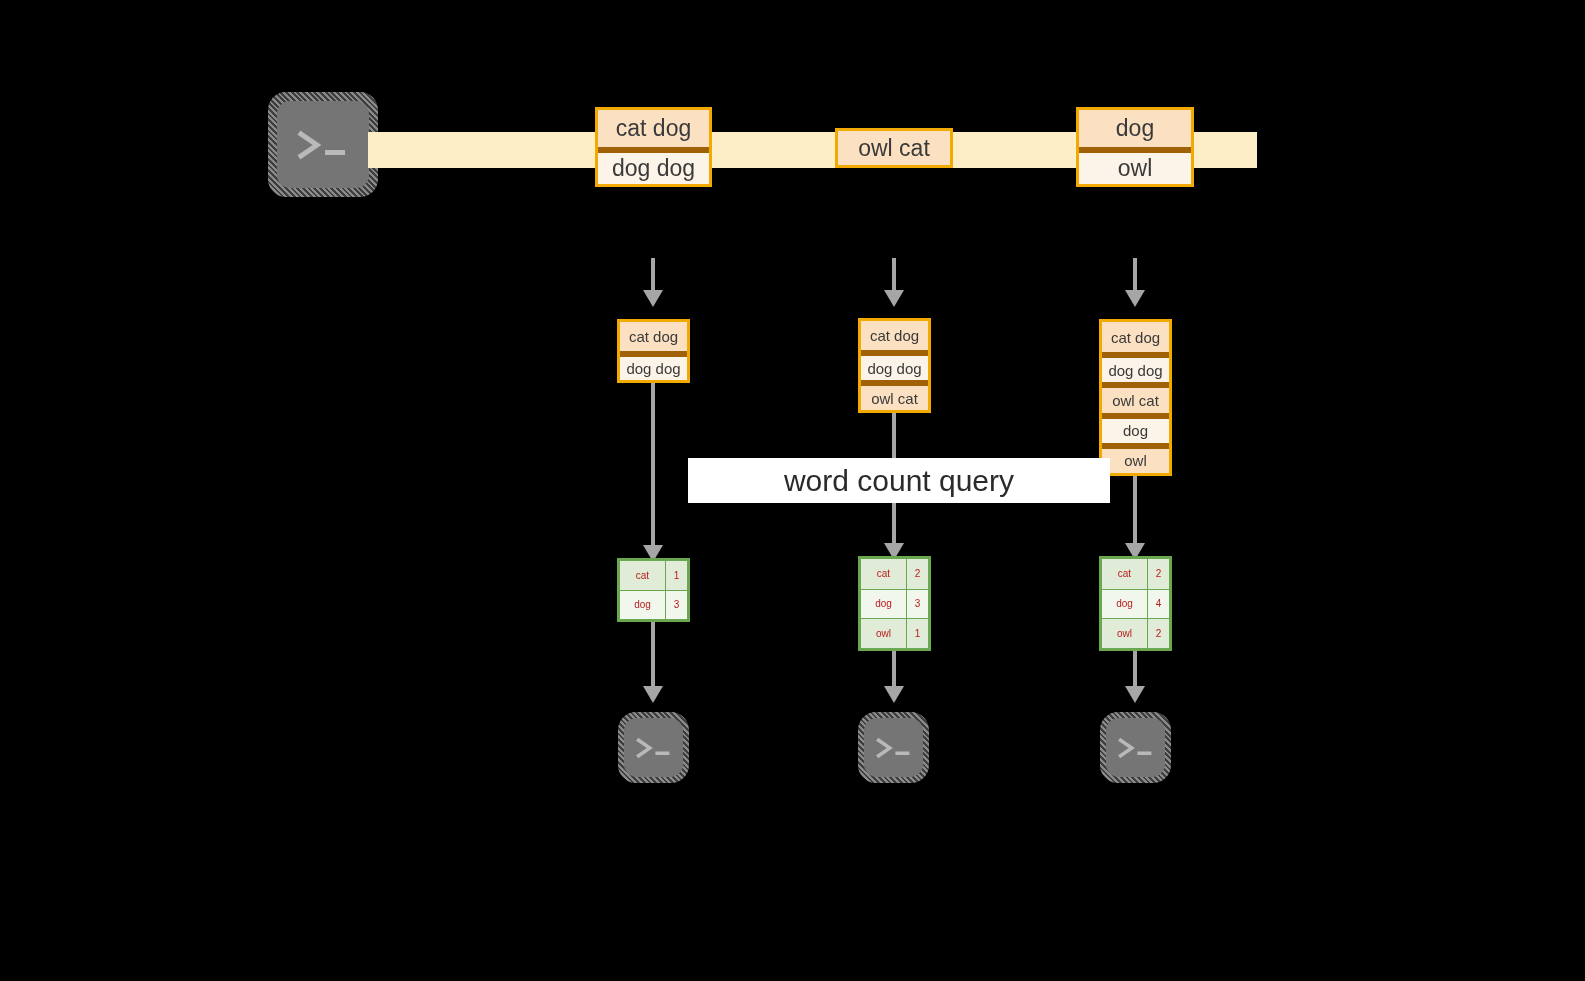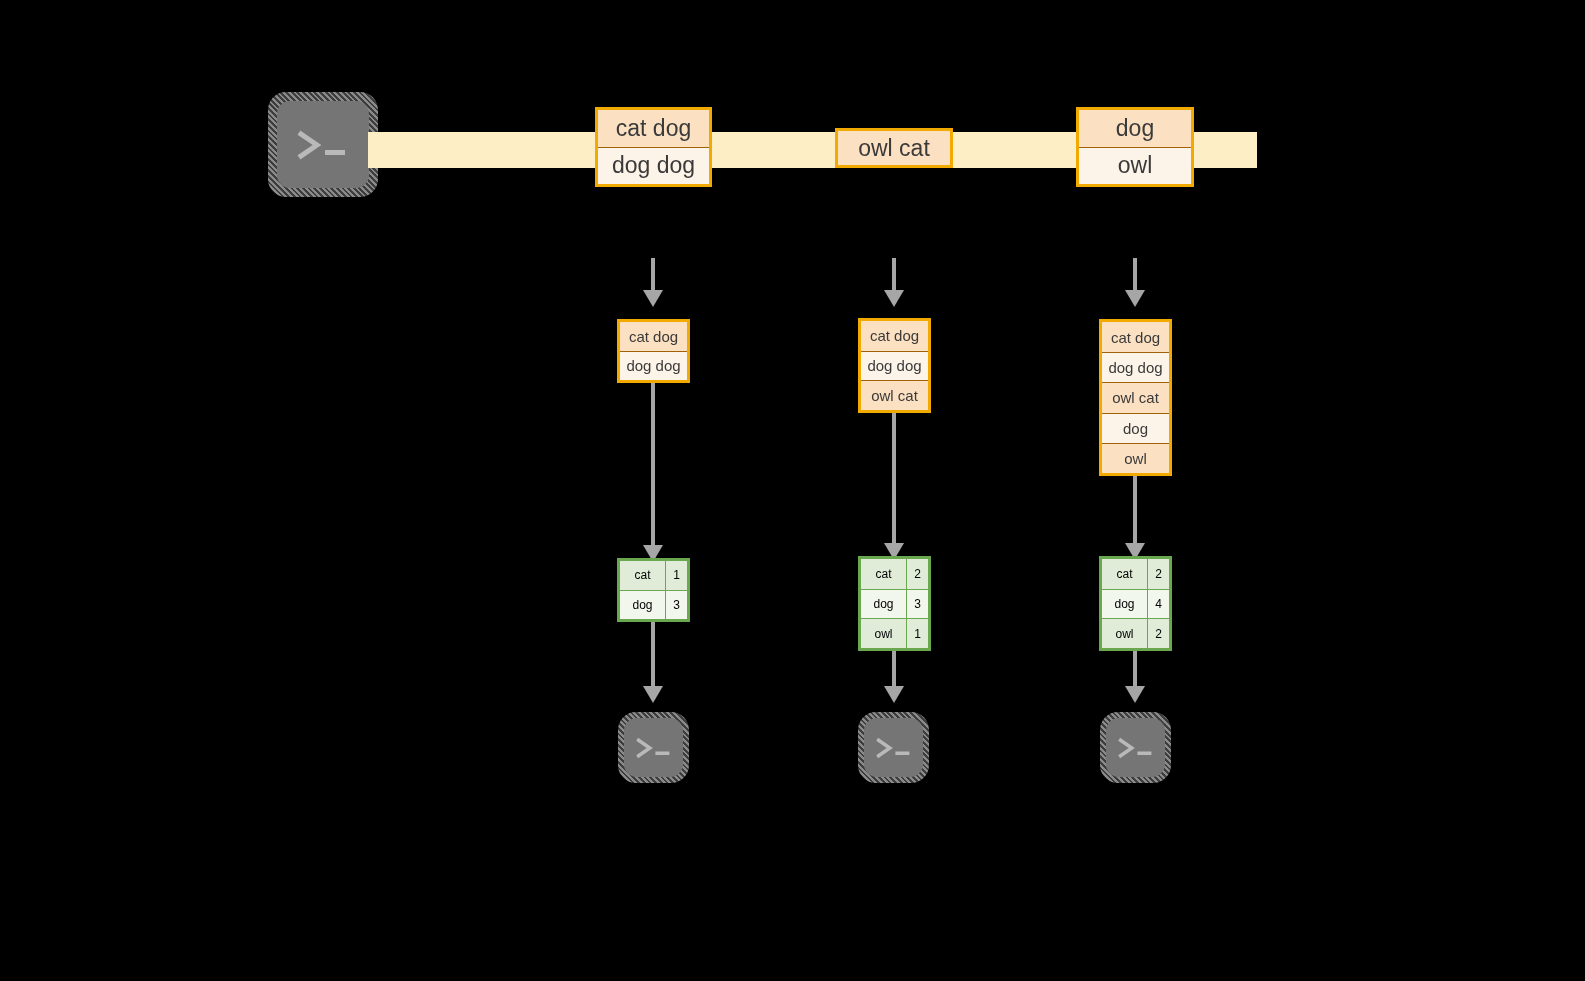--- a/index.html
+++ b/index.html
@@ -61,21 +61,21 @@
     display: flex;
     flex-direction: column;
   }
   .obox .orow {
     flex: 1 1 auto;
     display: flex;
     align-items: center;
     justify-content: center;
     color: #3a3a3a;
     background: #fdf4e9;
-    border-top: 1px solid #a16207;
+    border-top: 6px solid #a16207;
     white-space: nowrap;
   }
   .obox .orow:first-child { border-top: none; }
   .obox .orow.shade { background: #fce0c2; }
 
   
   .obox.big .orow { font-size: 23px; height: 40px; }
   
   .obox.small .orow { font-size: 15px; height: 31px; }
 
@@ -90,22 +90,22 @@
   .gbox .grow {
     display: flex;
     height: 31px;
     border-top: 1px solid #6aa84f;
   }
   .gbox .grow:first-child { border-top: none; }
   .gbox .gcell {
     display: flex;
     align-items: center;
     justify-content: center;
-    font-size: 12px;
-    color: #000000;
+    font-size: 10px;
+    color: #b91c1c;
     background: #f2f7ee;
     text-align: right;
   }
   .gbox .grow.shade .gcell { background: #e0ebd8; }
   .gbox .gcell.word { width: 47px; }
   .gbox .gcell.count {
     width: 23px;
     border-left: 1px solid #6aa84f;
   }
 
@@ -277,14 +277,15 @@
   <div class="term-hatch" style="left:1100px; top:712px; width:71px; height:71px;"></div>
   <div class="term-body" style="left:1106px; top:718px; width:59px; height:59px;">
     <div class="term-glyph">
       <svg width="42" height="24" viewBox="0 0 60 34" aria-hidden="true">
         <path d="M8 6 L24 17 L8 28" fill="none" stroke="#b9b9b9" stroke-width="5" stroke-linecap="square" stroke-linejoin="miter"></path>
         <rect x="32" y="22" width="20" height="5" fill="#b9b9b9"></rect>
       </svg>
     </div>
   </div>
 
+  <div class="wlabel" style="left:688px; top:458px; width:422px; height:45px;">word count query</div>
 
 </div>
 
 </body></html>

